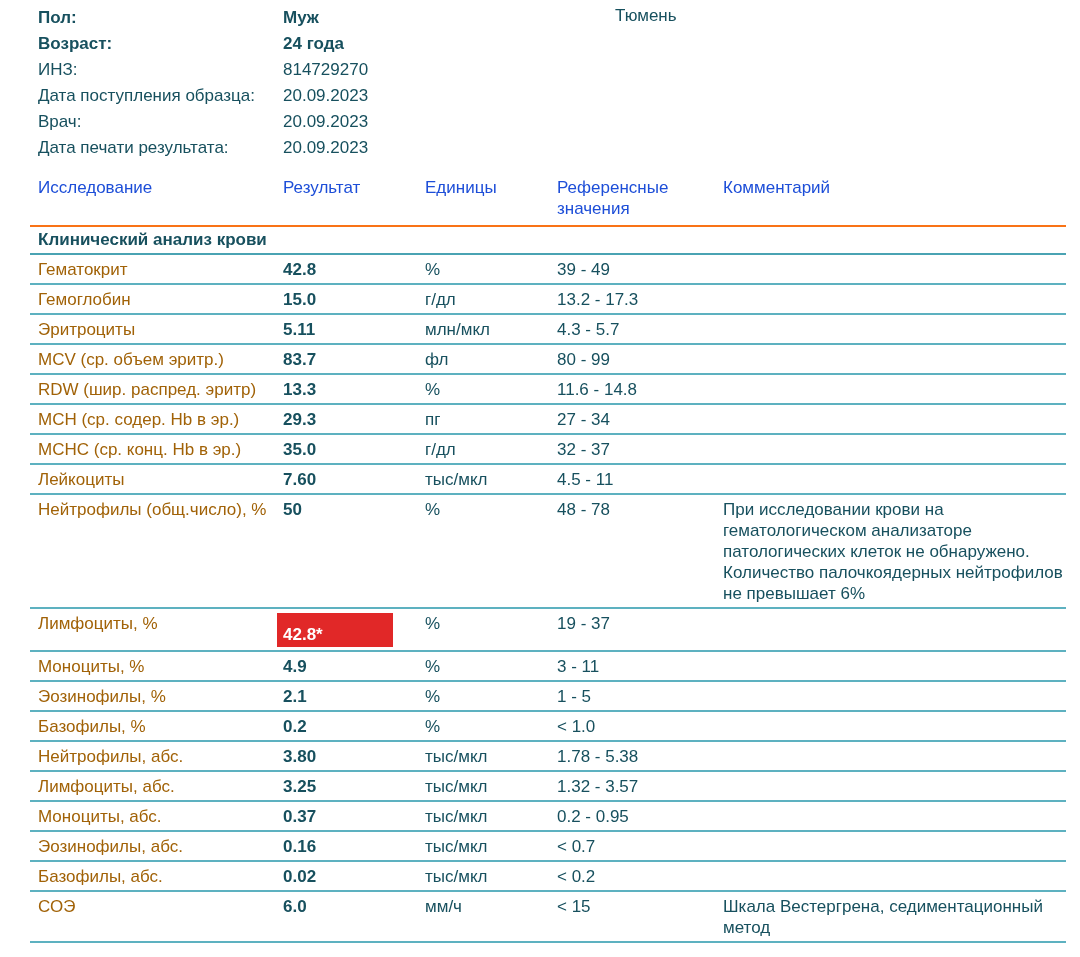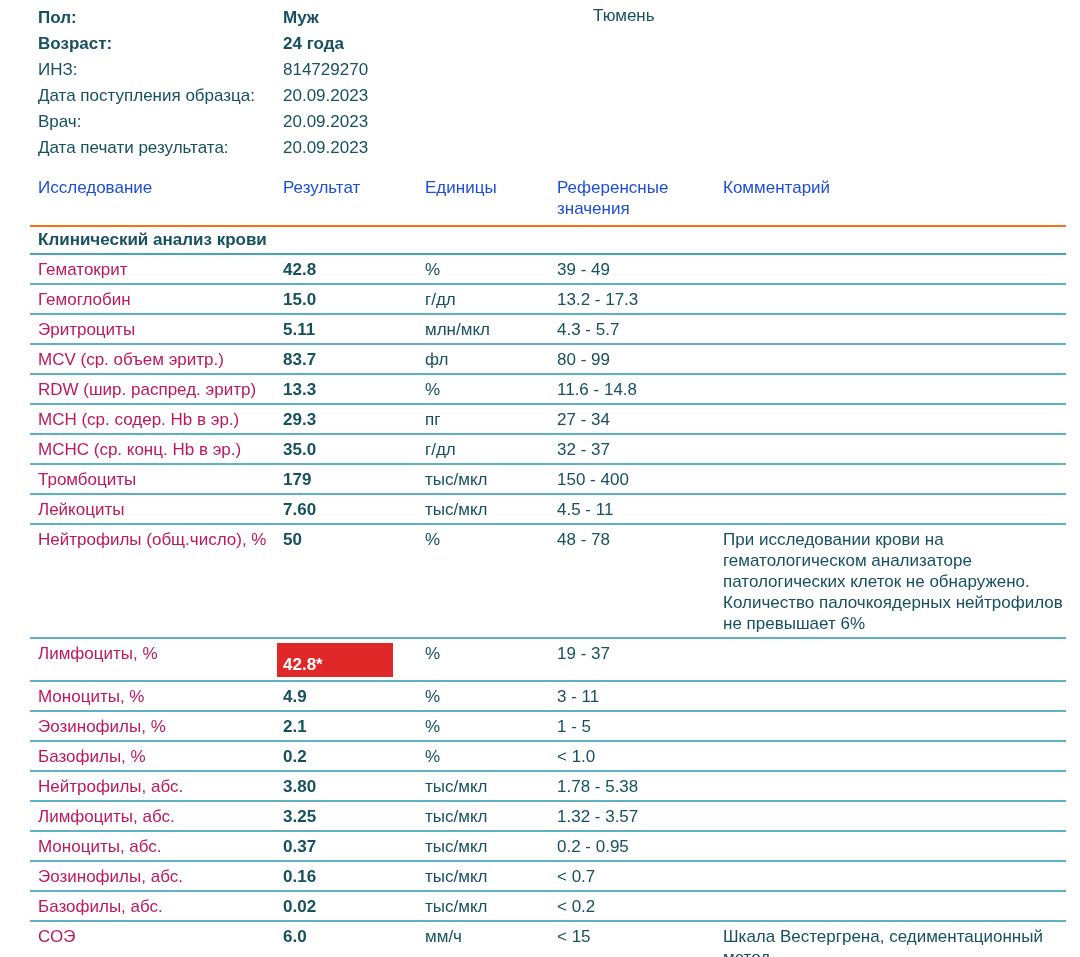--- a/index.html
+++ b/index.html
@@ -12,21 +12,21 @@
     overflow: hidden;
   }
   .page { position: relative; width: 876px; height: 957px; padding-top: 5px; }
 
   
   .patient { position: relative; margin-left: 38px; }
   .hrow { display: flex; height: 26px; align-items: center; font-size: 17px; }
   .hlabel { width: 245px; flex: 0 0 245px; }
   .hvalue { flex: 1; }
   .bold { font-weight: bold; }
-  .city { position: absolute; left: 555px; top: 1px; font-size: 17px; }
+  .city { position: absolute; left: 577px; top: 1px; font-size: 17px; }
 
   
   table.results {
     margin: 12px 0 0 30px;
     width: 1036px;
     border-collapse: collapse;
     table-layout: fixed;
   }
   col.c-name { width: 245px; }
   col.c-result { width: 142px; }
@@ -44,21 +44,21 @@
     border-top: 2px solid #f97316;
     border-bottom: 2px solid #4aa3b3;
     padding: 3px 0 3px 8px;
   }
   tr.data td {
     border-bottom: 2px solid #5db1c0;
     padding: 4px 0 3px 8px;
     vertical-align: top;
     font-size: 17px; line-height: 21px;
   }
-  td.name { color: #be185d; padding-right: 6px; }
+  td.name { color: #a16207; padding-right: 6px; }
   td.result { font-weight: bold; }
   td.comment { padding-right: 64px; }
   .result-text { display: inline-block; }
   .result-text.flag {
     background: #e12828; color: #ffffff;
     min-width: 116px; padding: 11px 6px 2px 6px;
     margin-left: -6px;
   }
 </style>
 </head>
@@ -160,27 +160,20 @@
     <td class="comment"></td>
   </tr>
         <tr class="data">
     <td class="name">MCHC (ср. конц. Hb в эр.)</td>
     <td class="result"><span class="result-text">35.0</span></td>
     <td class="units">г/дл</td>
     <td class="ref">32 - 37</td>
     <td class="comment"></td>
   </tr>
         <tr class="data">
-    <td class="name">Тромбоциты</td>
-    <td class="result"><span class="result-text">179</span></td>
-    <td class="units">тыс/мкл</td>
-    <td class="ref">150 - 400</td>
-    <td class="comment"></td>
-  </tr>
-        <tr class="data">
     <td class="name">Лейкоциты</td>
     <td class="result"><span class="result-text">7.60</span></td>
     <td class="units">тыс/мкл</td>
     <td class="ref">4.5 - 11</td>
     <td class="comment"></td>
   </tr>
         <tr class="data">
     <td class="name">Нейтрофилы (общ.число), %</td>
     <td class="result"><span class="result-text">50</span></td>
     <td class="units">%</td>

